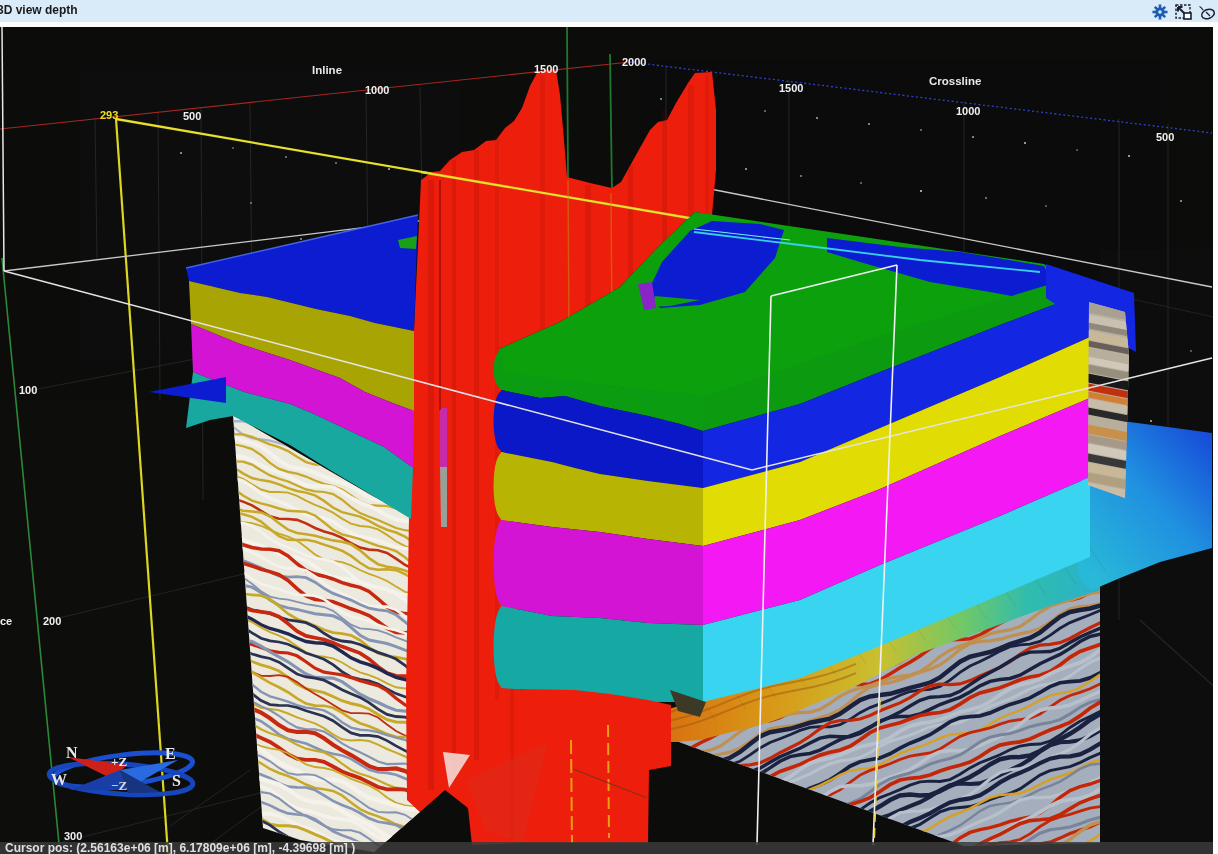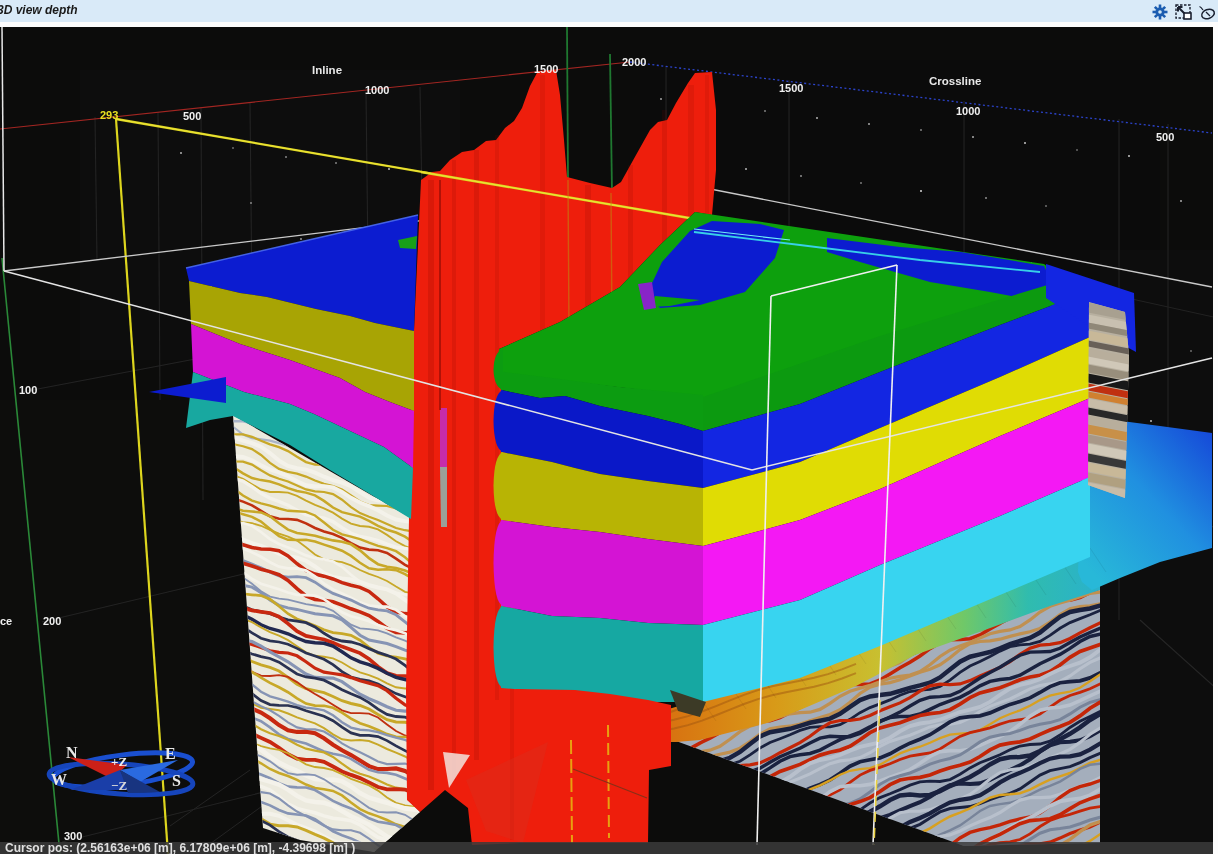--- a/index.html
+++ b/index.html
@@ -1,17 +1,17 @@
 <!DOCTYPE html>
 <html><head><meta charset="utf-8">
 <style>
 html,body{margin:0;padding:0;width:1218px;height:854px;overflow:hidden;background:#fff;
  font-family:"Liberation Sans",sans-serif;}
 #stage{position:relative;width:1218px;height:854px;background:#fff;}
-#titlebar{position:absolute;left:0;top:0;width:1218px;height:22px;background:#d9eaf8;font-style:italic;}
+#titlebar{position:absolute;left:0;top:0;width:1218px;height:22px;background:#d9eaf8;}
 #titlebar .t{position:absolute;left:-3px;top:3px;font-size:12px;font-weight:700;color:#1a1a1a;}
 #scene{position:absolute;left:0;top:0;}
 #statusbar{position:absolute;left:0;top:842px;width:1213px;height:12px;background:rgba(58,58,58,0.86);}
 #statusbar .s{position:absolute;left:5px;top:-1px;font-size:12px;font-weight:700;color:#e0e0e0;white-space:pre;}
 #rightedge{position:absolute;left:1213px;top:22px;width:5px;height:832px;background:#fdfdfd;}
 #topgap{position:absolute;left:0;top:22px;width:1218px;height:5px;background:#fdfdfd;}
 .ic{position:absolute;top:4px;}
 </style></head>
 <body>
 <div id="stage">

